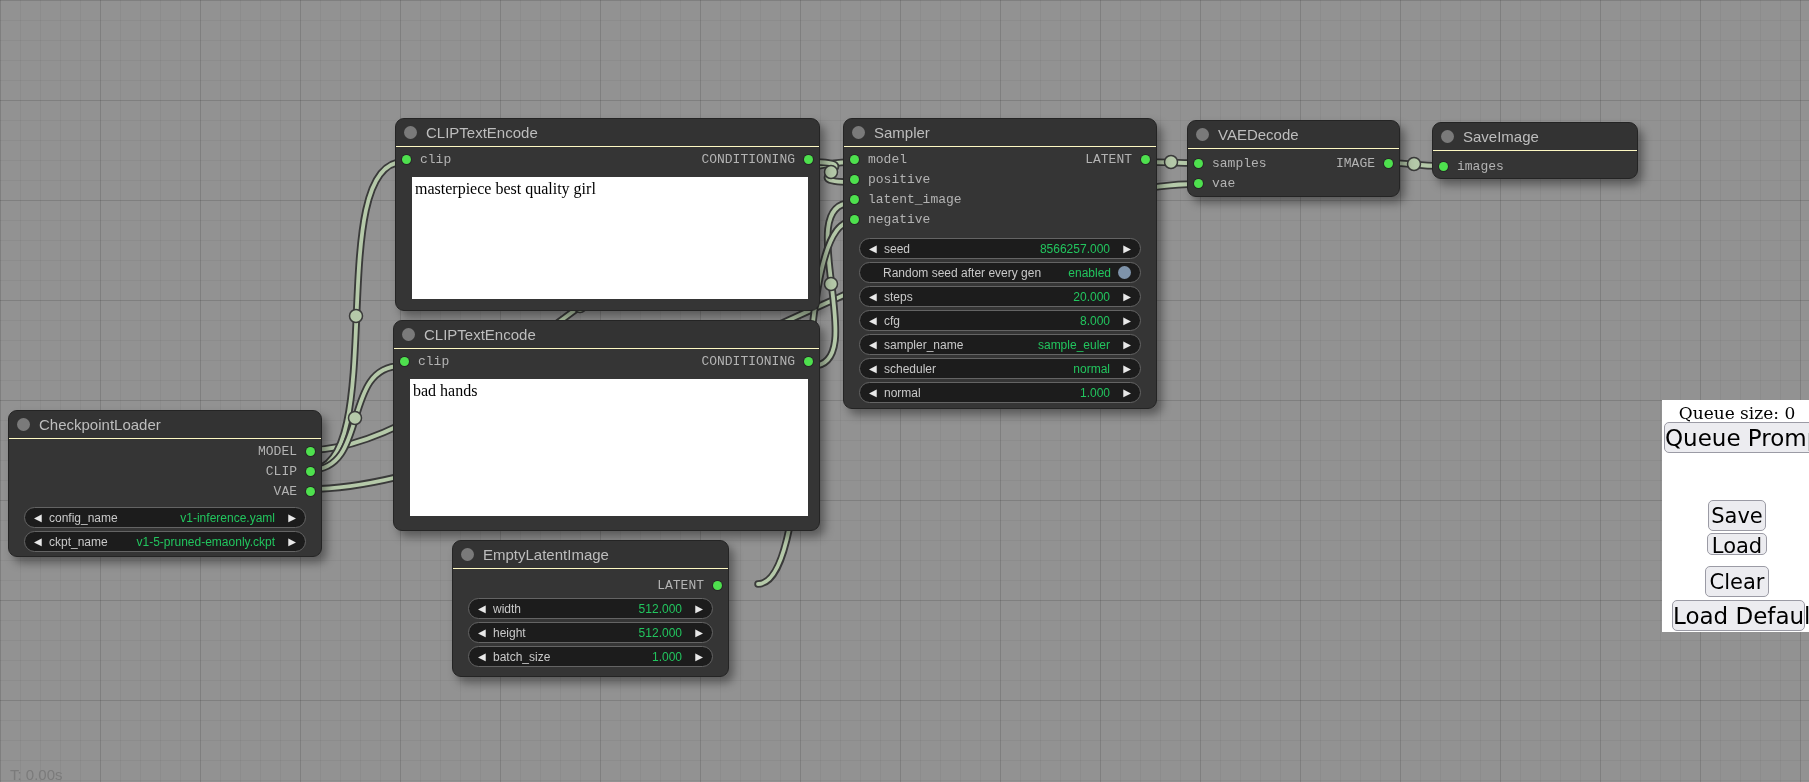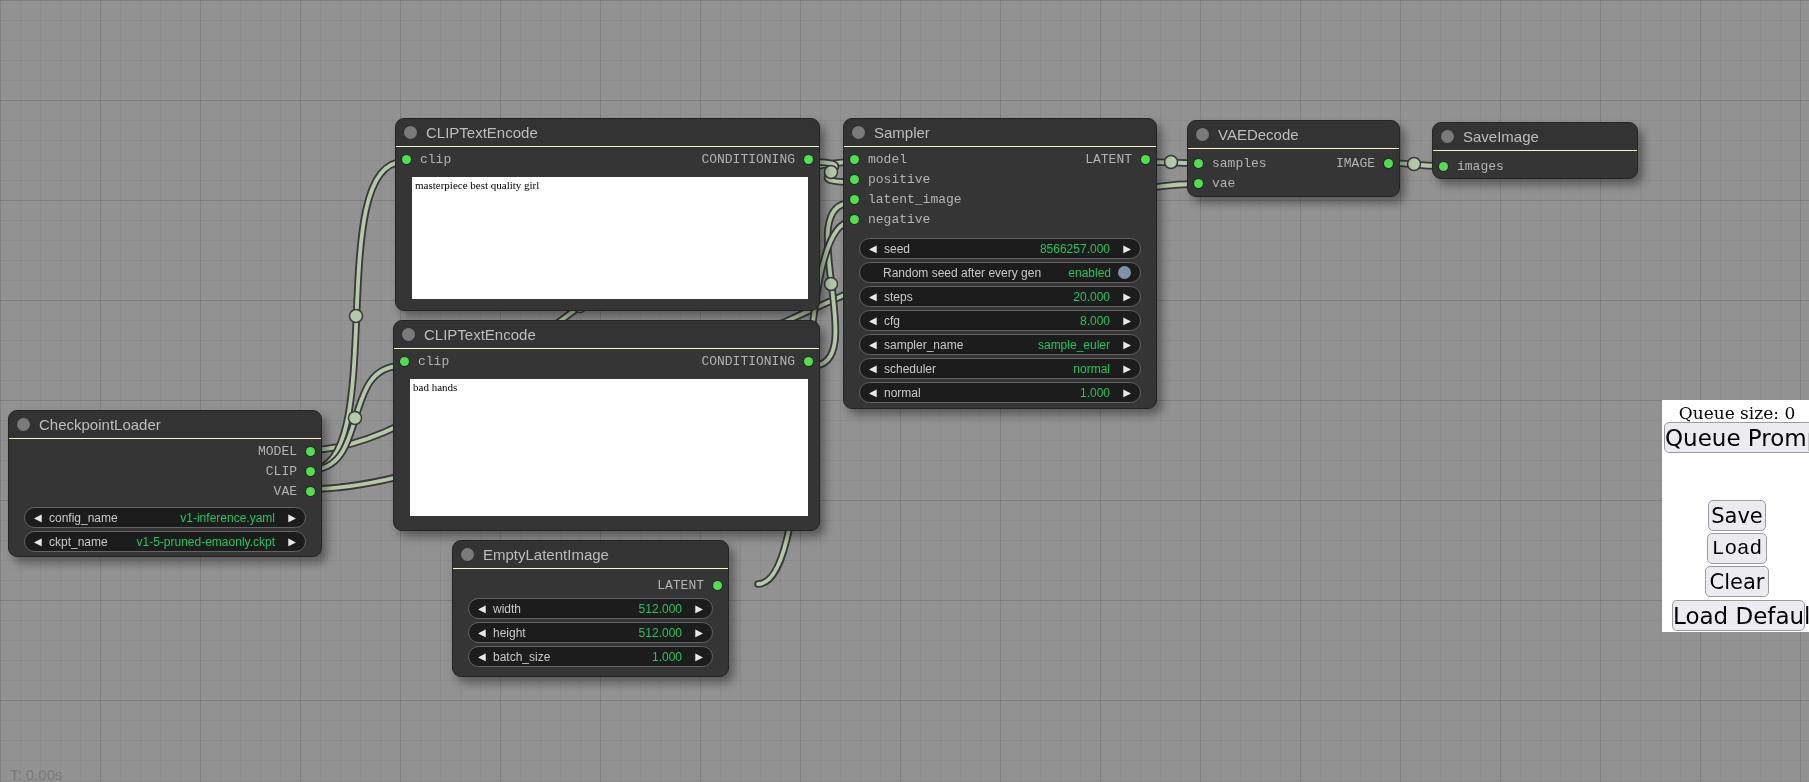--- a/index.html
+++ b/index.html
@@ -55,42 +55,42 @@
   .wlabel { margin-left:2px; }
   .wspacer { flex:1; }
   .wvalue { color:#22c55e; }
   .widget.toggle { padding-left:21px; }
   .togglecircle { width:13px; height:13px; border-radius:50%; background:#7e93aa; margin-left:7px; flex:0 0 auto; }
 
   .ntextarea {
     display:block; width:calc(100% - 27px); margin:8px 10px 0 16px;
     background:#ffffff; color:#000;
     border:none; outline:none; resize:none;
-    font-family:"Liberation Serif", serif; font-size:11px;
+    font-family:"Liberation Serif", serif; font-size:16px;
     padding:2px 3px; line-height:1.25;
   }
 
   #queue-panel {
     position:absolute; z-index:3;
     left:1662px; top:400px; width:150px; height:232px;
     background:#ffffff; color:#000;
     font-family:"DejaVu Sans", sans-serif;
   }
   .qsize {
     font-family:"DejaVu Serif", serif; font-size:17px;
     text-align:center; padding-top:3px; white-space:nowrap;
   }
   .qbtn {
     display:block; background:#ececf0; border:1px solid #9b9ba5; border-radius:5px;
     font-family:"DejaVu Sans", sans-serif; color:#000;
     position:absolute; text-align:center; white-space:nowrap; cursor:pointer;
   }
   #btn-queue-prompt { left:2px; top:22px; width:152px; height:31px; font-size:23px; }
   #btn-save  { left:46px; top:100px; width:58px;  height:31px; font-size:21px; }
-  #btn-load  { left:45px; top:133px; width:60px;  height:31px; font-size:21px;font-family:Liberation Mono, monospace; }
+  #btn-load  { left:45px; top:133px; width:60px;  height:22px; font-size:21px; }
   #btn-clear { left:43px; top:166px; width:64px;  height:31px; font-size:21px; }
   #btn-load-default { left:10px; top:200px; width:133px; height:31px; font-size:23px; }
 
   #perf-label {
     position:absolute; z-index:0; left:10px; top:766px;
     font-size:15px; color:#7b7b7b;
   }
 </style>
 </head>
 <body>

